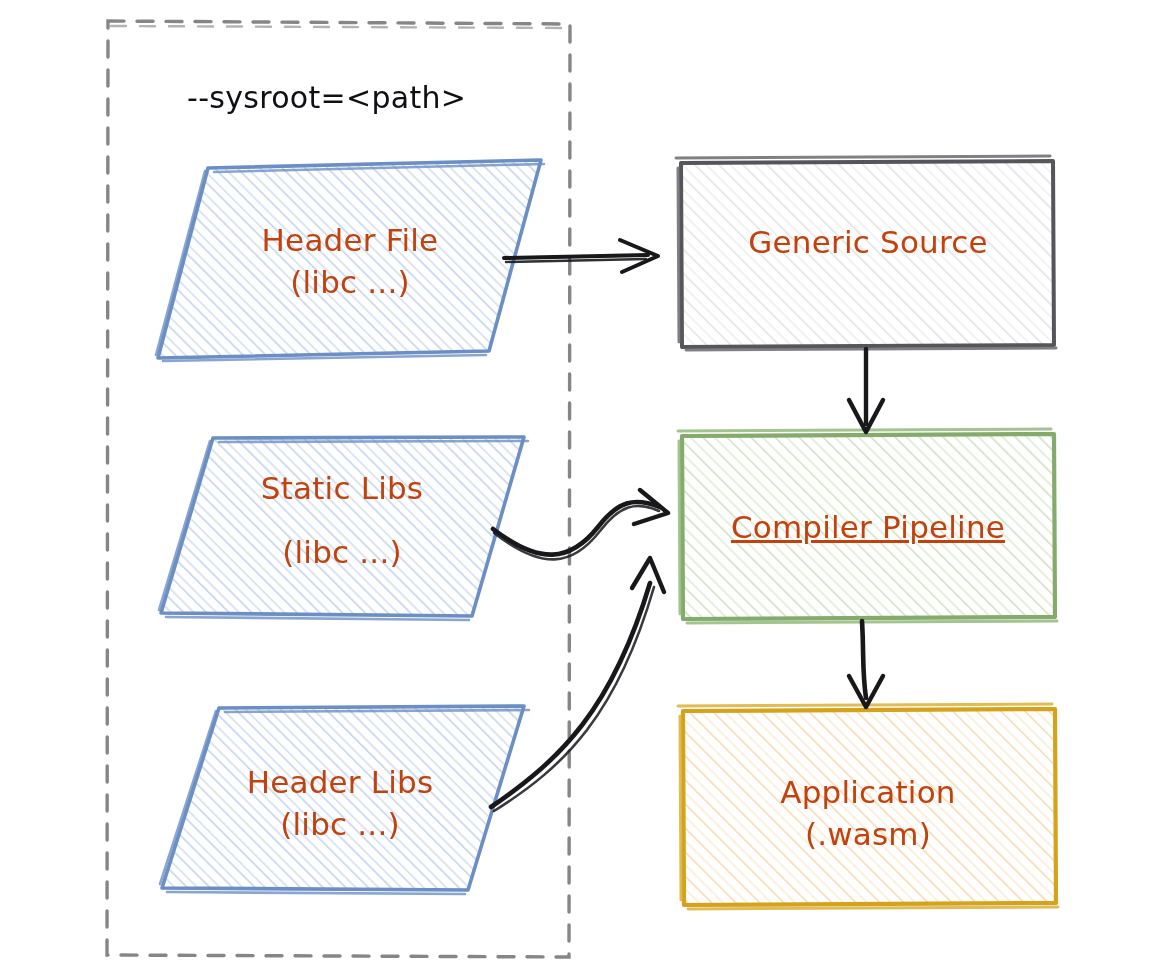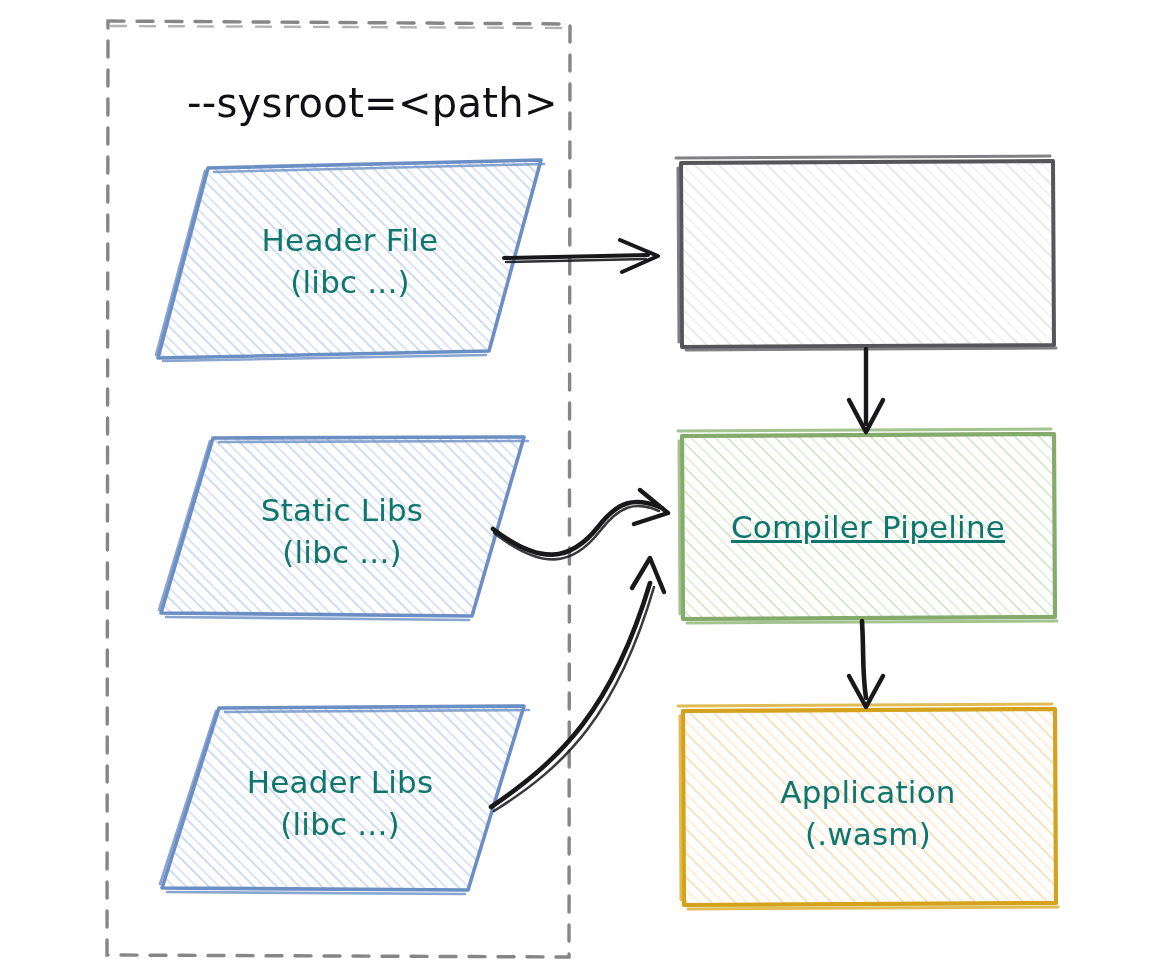--- a/index.html
+++ b/index.html
@@ -20,34 +20,34 @@
   #diagram-svg {
     position: absolute;
     left: 0;
     top: 0;
     width: 1162px;
     height: 978px;
   }
   .node-label {
     position: absolute;
     text-align: center;
-    color: #0f766e;
+    color: #c2410c;
     font-family: "DejaVu Sans", sans-serif;
     font-size: 31px;
     line-height: 1.32;
     letter-spacing: 0.2px;
     white-space: pre;
     pointer-events: none;
   }
   .group-title {
     position: absolute;
     text-align: left;
     color: #101014;
     font-family: "DejaVu Sans", sans-serif;
-    font-size: 40px;
+    font-size: 30px;
     letter-spacing: 0.3px;
     white-space: pre;
   }
   .hit {
     position: absolute;
     background: transparent;
   }
 </style>
 </head>
 <body>
@@ -147,26 +147,27 @@
       <path d="M849 676 L866 707 L883 676" fill="none" stroke="#18181b" stroke-width="4.4" stroke-linecap="round" stroke-linejoin="round"></path>
     </g>
   </svg>
 
   <div class="group-title" style="left:187px; top:80px; width:300px;">--sysroot=&lt;path&gt;</div>
 
 
   <div class="node-label" style="left:200px; top:220px; width:300px;">Header File</div>
   <div class="node-label" style="left:200px; top:262px; width:300px;">(libc ...)</div>
 
-  <div class="node-label" style="left:192px; top:490px; width:300px;">Static Libs</div>
+  <div class="node-label" style="left:192px; top:468px; width:300px;">Static Libs</div>
   <div class="node-label" style="left:192px; top:532px; width:300px;">(libc ...)</div>
 
   <div class="node-label" style="left:190px; top:762px; width:300px;">Header Libs</div>
   <div class="node-label" style="left:190px; top:804px; width:300px;">(libc ...)</div>
 
+  <div class="node-label" style="left:718px; top:222px; width:300px;">Generic Source</div>
 
   <div class="node-label" style="left:718px; top:507px; width:300px;text-decoration:underline;">Compiler Pipeline</div>
 
   <div class="node-label" style="left:718px; top:772px; width:300px;">Application</div>
   <div class="node-label" style="left:718px; top:814px; width:300px;">(.wasm)</div>
 
   <div class="hit" style="left:158px; top:160px; width:385px; height:198px;"></div>
   <div class="hit" style="left:161px; top:437px; width:365px; height:180px;"></div>
   <div class="hit" style="left:162px; top:706px; width:364px; height:185px;"></div>
   <div class="hit" style="left:681px; top:161px; width:374px; height:187px;"></div>

